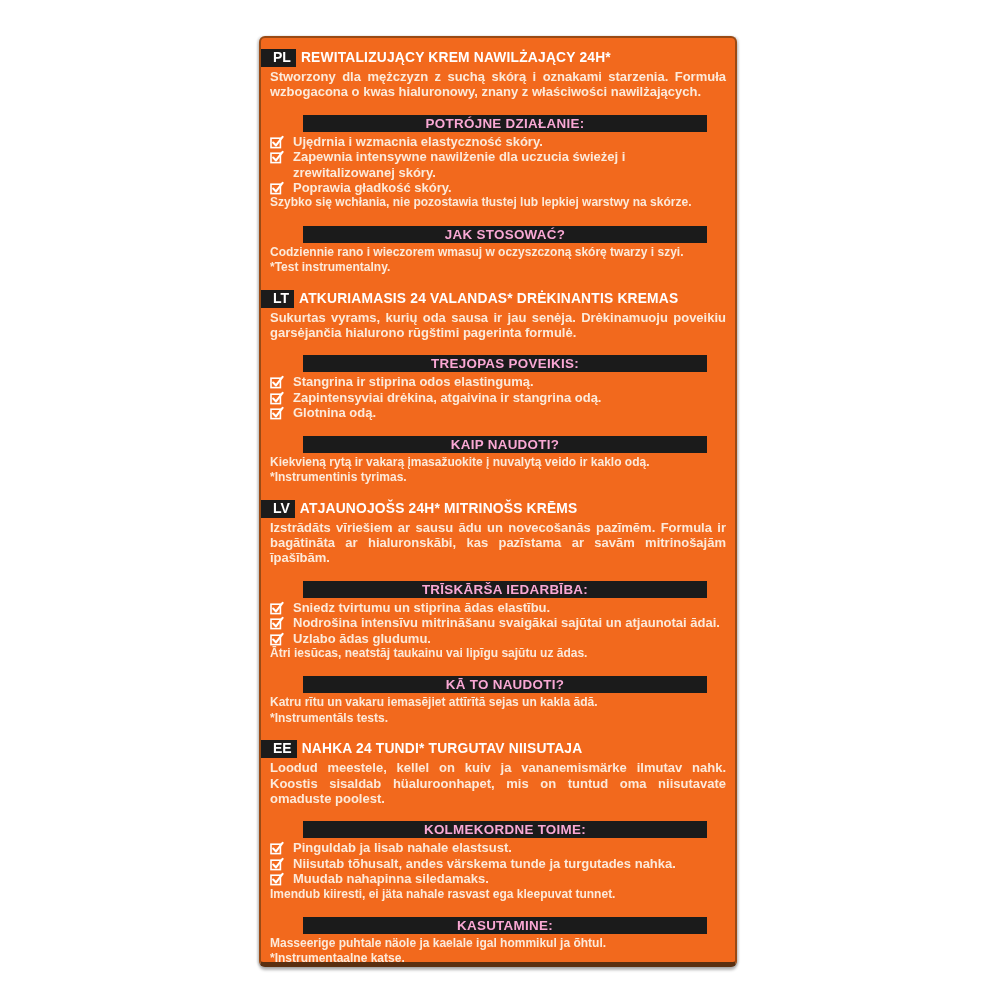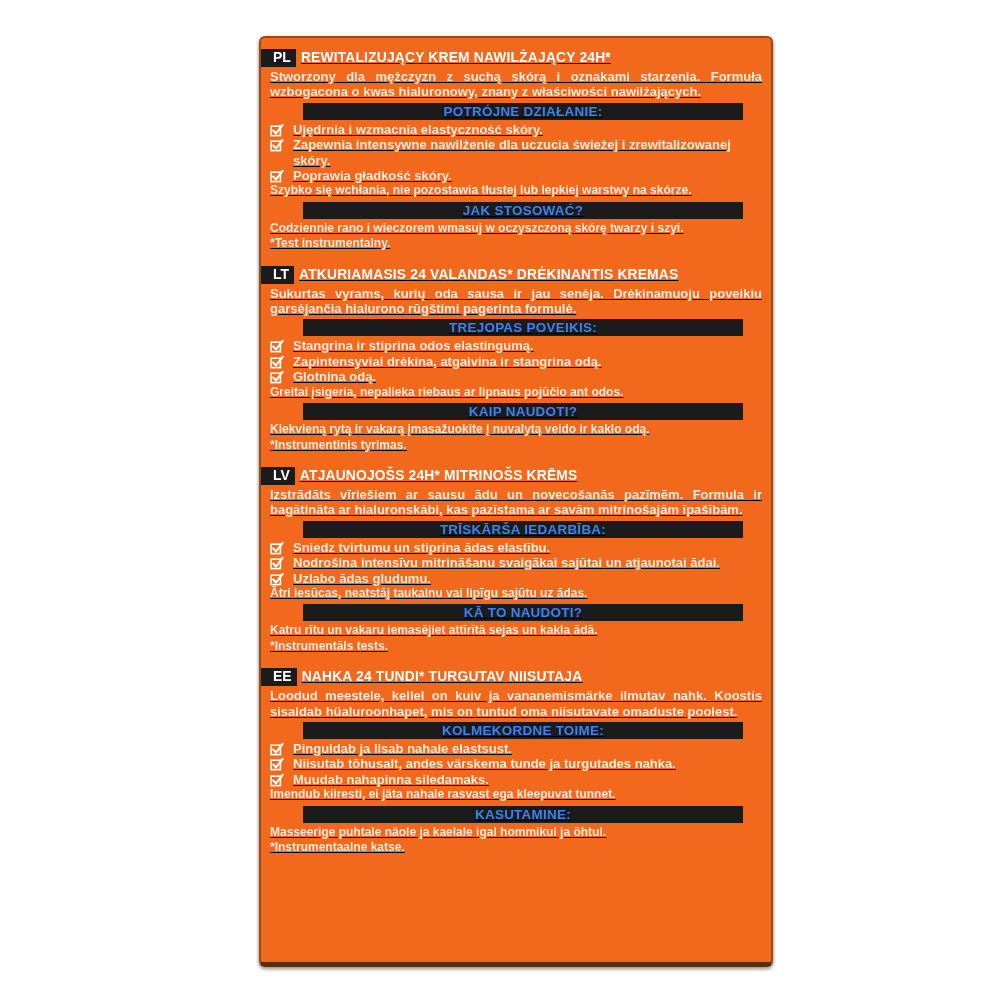--- a/index.html
+++ b/index.html
@@ -2,50 +2,49 @@
 <html style="--label-bg: #F2691D; --bar-bg: #1B1B1B; --body-color: #FCEADA;"><head>
 <meta charset="utf-8">
 <style>
   html,body{margin:0;padding:0;}
   body{
     width:1000px;height:1000px;position:relative;background:#ffffff;
     font-family:"Liberation Sans","DejaVu Sans",sans-serif;
     -webkit-font-smoothing:antialiased;
   }
   .label-panel{
-    position:absolute;left:259px;top:36px;width:514px;height:931px;
+    position:absolute;left:259px;top:36px;width:478px;height:931px;
     box-sizing:border-box;
     background:var(--label-bg,#F2691D);
     border:2px solid #9a4a14;
     border-bottom:5px solid #5a2f10;
     border-radius:6px;
     box-shadow:0 3px 3px rgba(0,0,0,0.30), 2px 0 2px rgba(0,0,0,0.12), -2px 0 2px rgba(0,0,0,0.12);
     padding:10px 9px 6px 9px;
     overflow:hidden;
-    text-decoration:underline;
   }
   .section{margin-top:13px;}
   .section:first-child{margin-top:0;}
   .title-row{margin-bottom:2px;white-space:nowrap;}
   .lang-badge{
     display:inline-block;background:var(--bar-bg,#1b1b1b);color:#ffffff;
     font-weight:bold;font-size:14px;line-height:15px;
     margin-left:-9px;padding:1px 5px 2px 12px;vertical-align:baseline;
   }
   .section-title{
     color:#ffffff;font-weight:bold;font-size:13.8px;letter-spacing:0.2px;
     margin-left:5px;vertical-align:baseline;
   }
   .para{
     color:var(--body-color,#FCEADA);font-weight:bold;font-size:13px;line-height:15.4px;
     text-align:justify;
   }
   .black-bar{
-    background:var(--bar-bg,#1b1b1b);color:#3b82f6;
-    height:17px;line-height:17px;margin:3px 19px 2px 33px;
+    background:var(--bar-bg,#1b1b1b);color:#f9a8d4;
+    height:17px;line-height:17px;margin:15px 19px 2px 33px;
     text-align:center;font-weight:bold;font-size:13.4px;letter-spacing:0.3px;
   }
   .bullet{
     position:relative;padding-left:23px;
     color:var(--body-color,#FCEADA);font-weight:bold;font-size:13px;line-height:15.4px;
   }
   .bullet .cb{position:absolute;left:0;top:1px;}
   .note,.usage,.footnote{
     color:var(--body-color,#FCEADA);font-weight:bold;font-size:12px;line-height:15.4px;
   }
@@ -112,21 +111,20 @@
     <span>Zapintensyviai drėkina, atgaivina ir stangrina odą.</span>
   </div>
           <div class="bullet">
     <svg class="cb" width="14" height="14" viewBox="0 0 14 14">
       <rect x="1" y="3.2" width="9.4" height="9.4" fill="none" stroke="#ffffff" stroke-width="1.6"></rect>
       <polyline points="3.2,7.6 6,10.4 12.6,1.8" fill="none" stroke="#ffffff" stroke-width="2.1" stroke-linecap="round" stroke-linejoin="round"></polyline>
     </svg>
     <span>Glotnina odą.</span>
   </div>
         </div>
-    <div class="note">Greitai įsigeria, nepalieka riebaus ar lipnaus pojūčio ant odos.</div>
     <div class="black-bar">KAIP NAUDOTI?</div>
     <div class="usage">Kiekvieną rytą ir vakarą įmasažuokite į nuvalytą veido ir kaklo odą.</div>
     <div class="footnote">*Instrumentinis tyrimas.</div>
   </div>
       <div class="section">
     <div class="title-row">
       <span class="lang-badge">LV</span><span class="section-title">ATJAUNOJOŠS 24H* MITRINOŠS KRĒMS</span>
     </div>
     <div class="para">Izstrādāts vīriešiem ar sausu ādu un novecošanās pazīmēm. Formula ir bagātināta ar hialuronskābi, kas pazīstama ar savām mitrinošajām īpašībām.</div>
     <div class="black-bar">TRĪSKĀRŠA IEDARBĪBA:</div>

